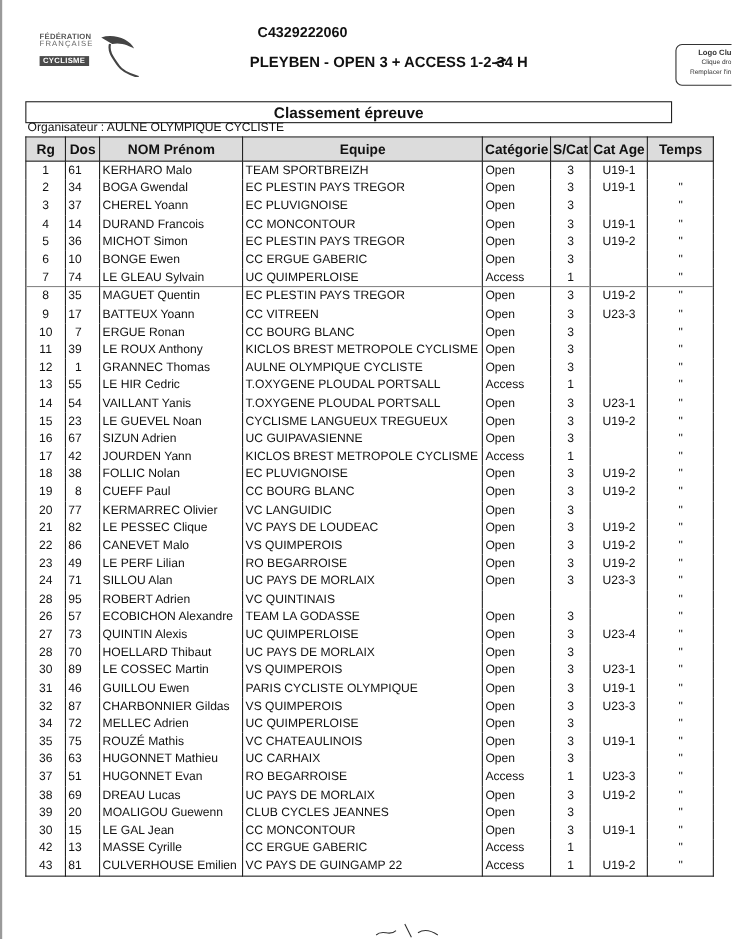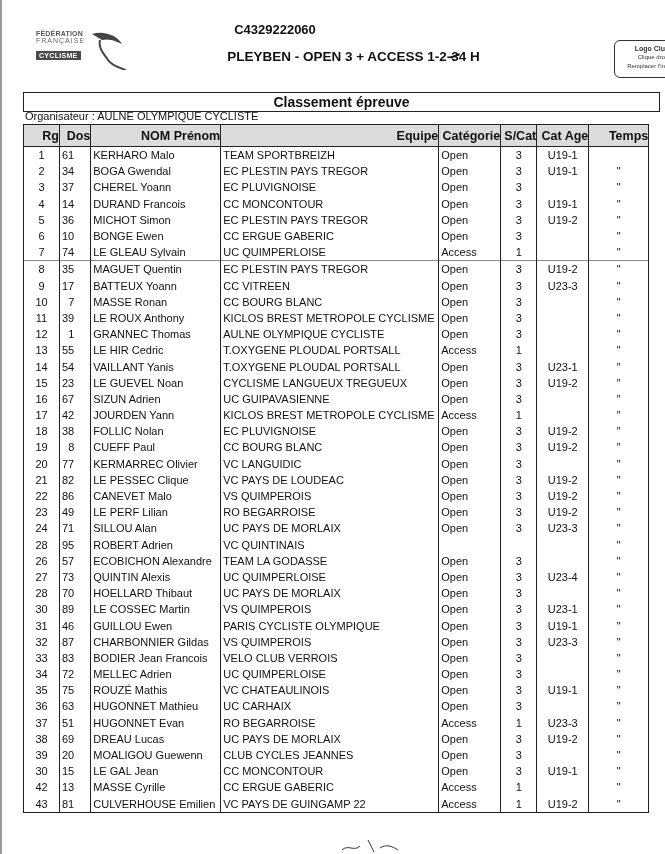--- a/index.html
+++ b/index.html
@@ -13,24 +13,24 @@
   .logo .l1, .logo .l2 { font-size:7px; font-weight:bold; color:#555; line-height:7px; letter-spacing:0.2px; }
   .logo .l2 { font-weight:normal; letter-spacing:1px; color:#666; }
   .logo .l3 { display:inline-block; background:#4a4a4a; color:#fff; font-size:7px; font-weight:bold; padding:1px 3px; margin-top:2px; letter-spacing:0.3px; }
   .logo svg { position:absolute; left:52px; top:0; }
   .header-code { position:absolute; left:0; width:550px; top:22px; text-align:center; font-weight:bold; font-size:13px; }
   .header-title { position:absolute; left:0; width:665px; top:49px; text-align:center; font-weight:bold; font-size:13.5px; padding-left:42px; box-sizing:border-box;}
   .strike { position:relative; }
   .strike::after { content:""; position:absolute; left:-1px; right:-1px; top:40%; height:2px; background:#111; transform:rotate(-20deg); }
   .club-logo { position:absolute; left:614px; top:40px; width:60px; height:38px; border:1.5px solid #333; border-radius:6px; font-size:6px; text-align:right; padding:3px 8px 0 0; box-sizing:border-box; line-height:9px; color:#333; }
   .club-logo .t1 { font-weight:bold; font-size:7px; }
-  .box-title { position:absolute; left:23px; top:92px; width:637px; height:20px; border:1.5px solid #222; box-sizing:border-box; text-align:center; font-weight:bold; font-size:14px; line-height:19px; }
+  .box-title { position:absolute; left:23px; top:92px; width:588px; height:20px; border:1.5px solid #222; box-sizing:border-box; text-align:center; font-weight:bold; font-size:14px; line-height:19px; }
   .organizer { position:absolute; left:25px; top:110px; font-weight:normal; font-size:11px; }
   table { position:absolute; left:23px; top:124px; border-collapse:collapse; font-size:11px; table-layout:fixed; }
-  th { background:#dcdcdc; font-weight:bold; font-size:12.5px; border:1.5px solid #222; height:21px; padding:0; text-align:right; }
+  th { background:#dcdcdc; font-weight:bold; font-size:12.5px; border:1.5px solid #222; height:21px; padding:0; text-align:center; }
   td { border-left:1.5px solid #222; border-right:1.5px solid #222; height:16.2px; padding:0 2px; white-space:nowrap; overflow:hidden; }
   td.c { text-align:center; }
   td.r { text-align:right; padding-right:16px; }
   tr.sep td { border-top:1px solid #888; }
   tr.last td { border-bottom:1.5px solid #222; }
   .col-rg{width:36px} .col-dos{width:28px} .col-nom{width:130px} .col-eq{width:218px}
   .col-cat{width:62px} .col-scat{width:36px} .col-age{width:52px} .col-temps{width:60px}
   .handmark { position:absolute; left:340px; top:838px; }
 </style>
 </head>
@@ -170,21 +170,21 @@
         <td>BATTEUX Yoann</td>
         <td>CC VITREEN</td>
         <td>Open</td>
         <td class="c">3</td>
         <td class="c">U23-3</td>
         <td class="c">"</td>
       </tr>
       <tr>
         <td class="c">10</td>
         <td class="r">7</td>
-        <td>MASSE Ronan</td>
+        <td>ERGUE Ronan</td>
         <td>CC BOURG BLANC</td>
         <td>Open</td>
         <td class="c">3</td>
         <td class="c"></td>
         <td class="c">"</td>
       </tr>
       <tr>
         <td class="c">11</td>
         <td class="r">39</td>
         <td>LE ROUX Anthony</td>
@@ -388,30 +388,20 @@
         <td class="c">32</td>
         <td class="r">87</td>
         <td>CHARBONNIER Gildas</td>
         <td>VS QUIMPEROIS</td>
         <td>Open</td>
         <td class="c">3</td>
         <td class="c">U23-3</td>
         <td class="c">"</td>
       </tr>
       <tr>
-        <td class="c">33</td>
-        <td class="r">83</td>
-        <td>BODIER Jean Francois</td>
-        <td>VELO CLUB VERROIS</td>
-        <td>Open</td>
-        <td class="c">3</td>
-        <td class="c"></td>
-        <td class="c">"</td>
-      </tr>
-      <tr>
         <td class="c">34</td>
         <td class="r">72</td>
         <td>MELLEC Adrien</td>
         <td>UC QUIMPERLOISE</td>
         <td>Open</td>
         <td class="c">3</td>
         <td class="c"></td>
         <td class="c">"</td>
       </tr>
       <tr>

